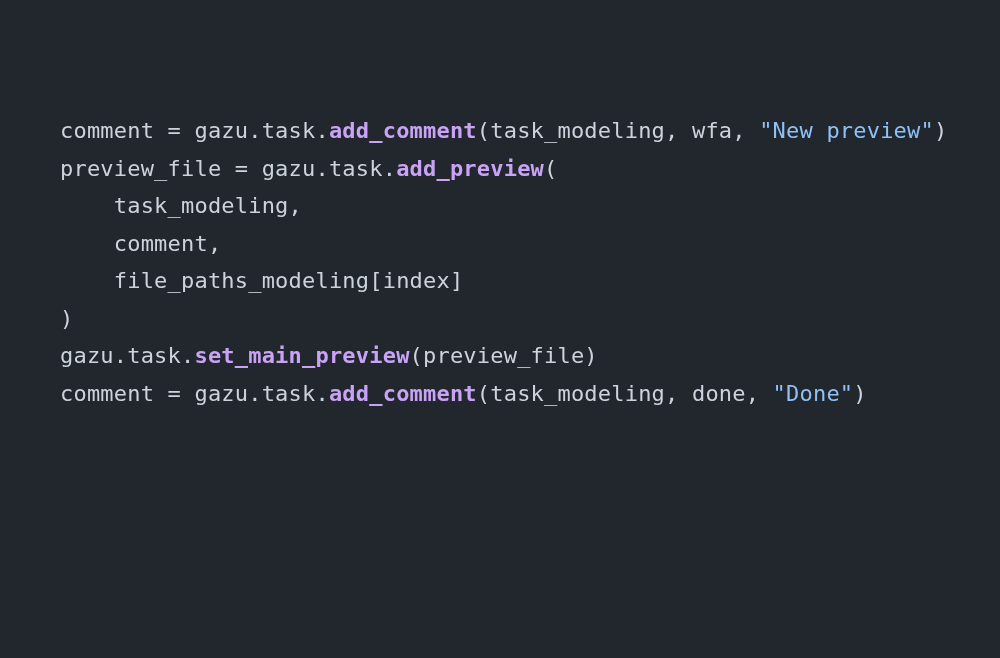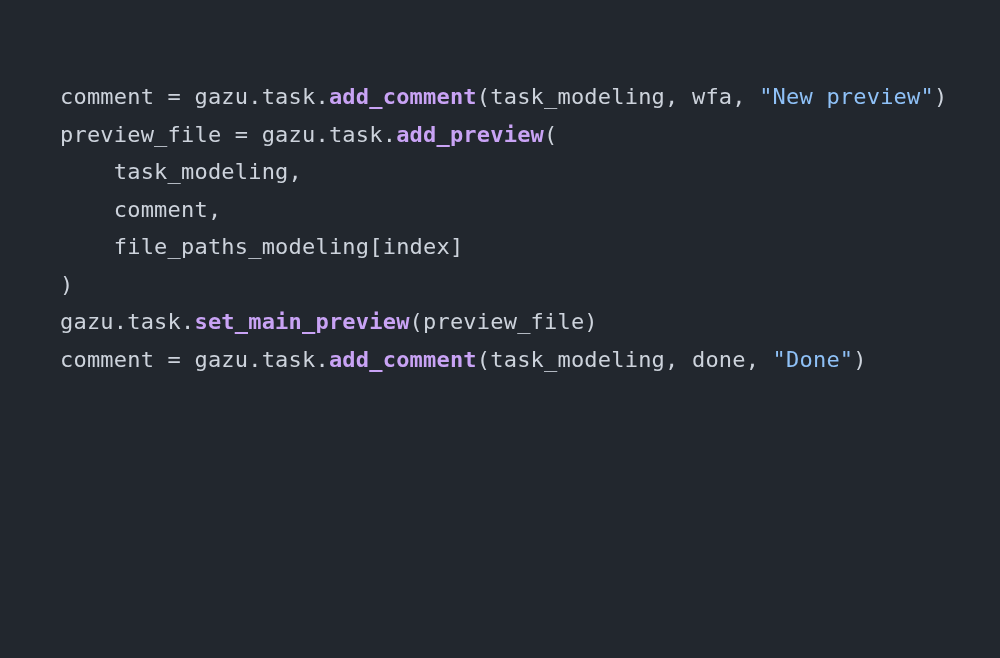--- a/index.html
+++ b/index.html
@@ -16,21 +16,21 @@
     width: 1000px;
     height: 658px;
     background: var(--bg);
     overflow: hidden;
     font-family: "DejaVu Sans Mono", "Liberation Mono", monospace;
   }
   .code-viewport {
     box-sizing: border-box;
     width: 1000px;
     height: 658px;
-    padding: 78px 20px 0 60px;
+    padding: 112px 20px 0 60px;
   }
   .code-block {
     font-size: 22px;
     line-height: 37.5px;
     color: var(--text);
     white-space: pre;
     letter-spacing: 0.2px;
   }
   .code-line {
     height: 37.5px;

